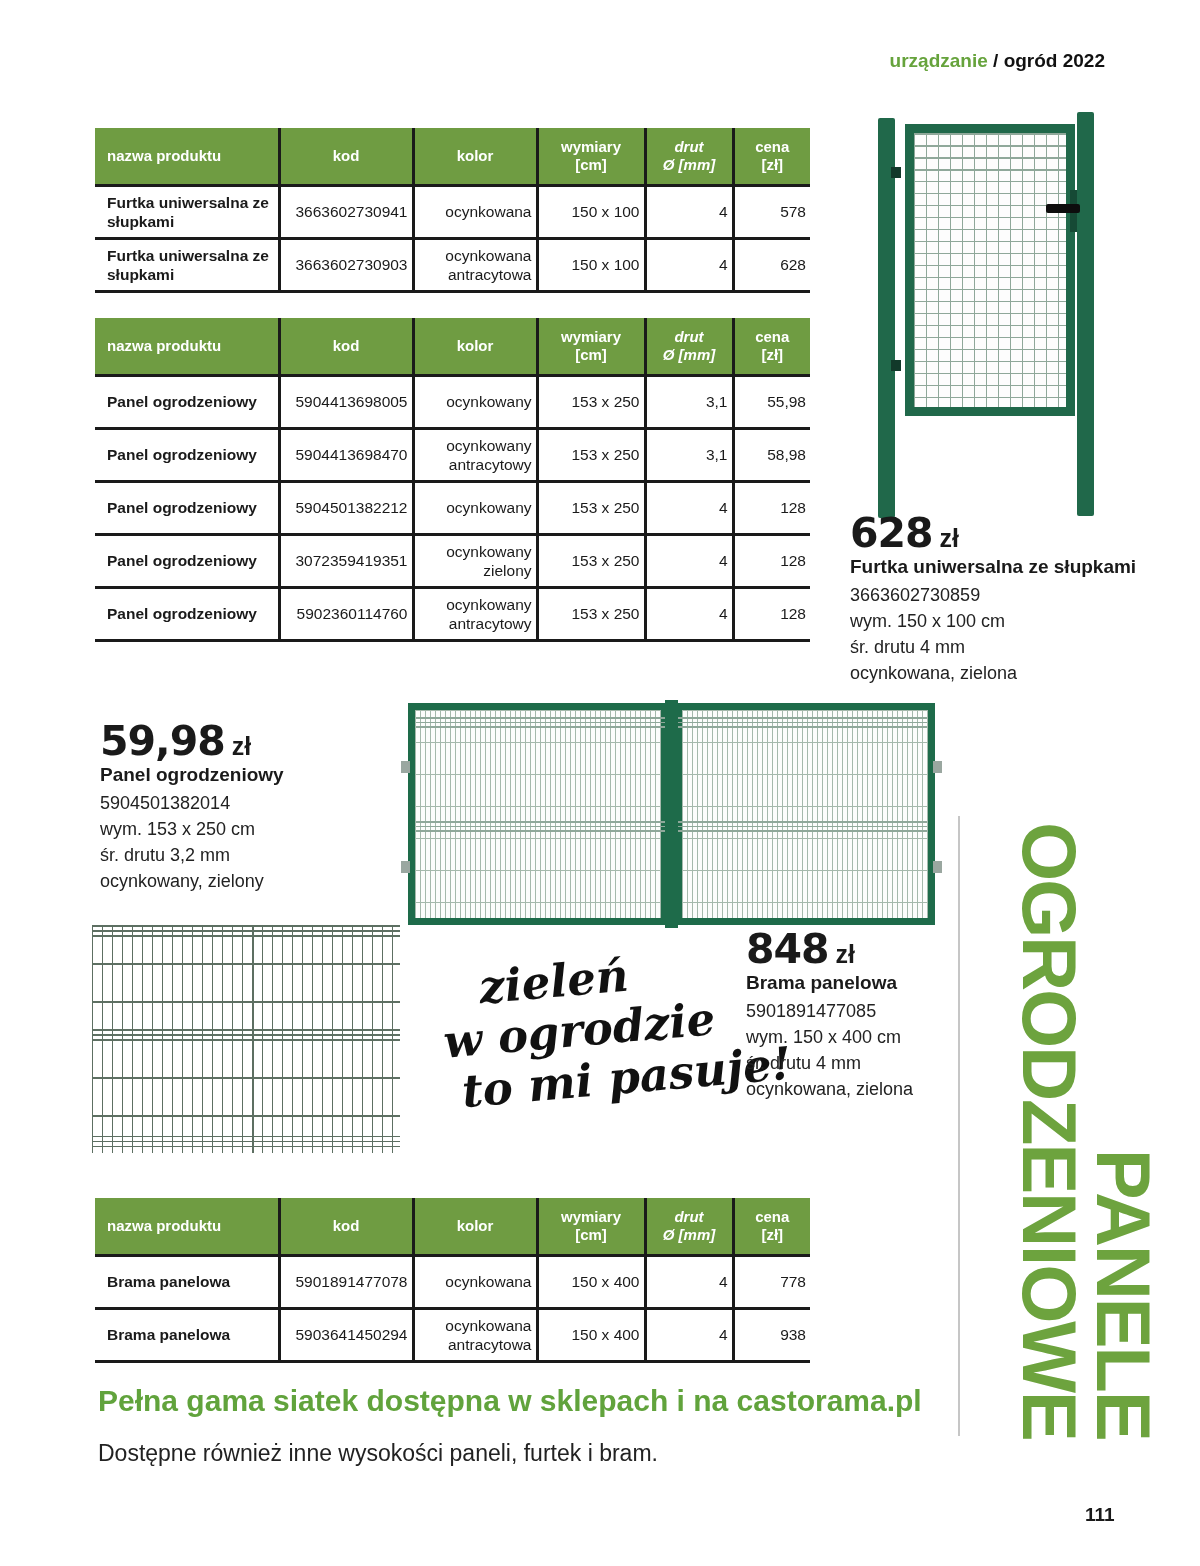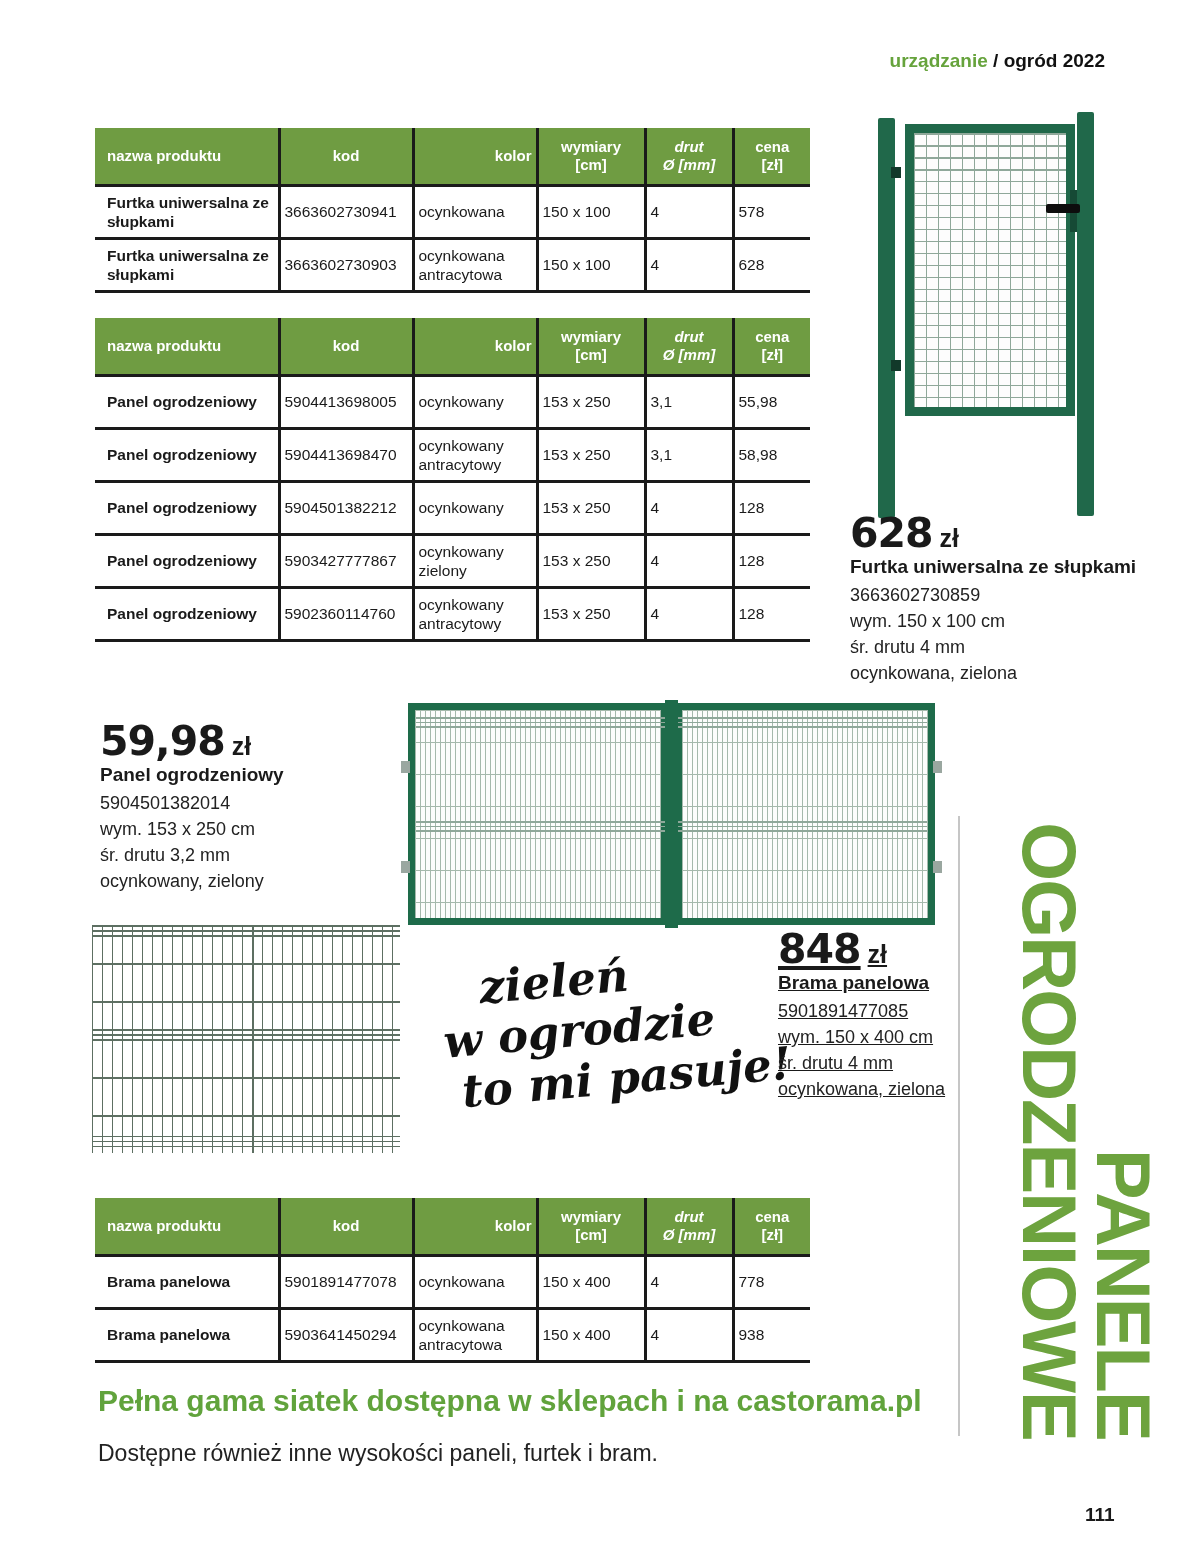--- a/index.html
+++ b/index.html
@@ -15,26 +15,26 @@
   .brand .b { color:#111; }
 
   
   table.catalog { border-collapse:collapse; table-layout:fixed; width:715px; background:#fff; }
   .catalog th {
     background:#6f9c42; color:#fff; font-size:15px; font-weight:bold;
     height:57px; white-space:pre-line; text-align:center; vertical-align:middle;
     line-height:18px; padding:2px 4px; box-sizing:border-box;
   }
   .catalog td {
-    font-size:15.5px; text-align:left; vertical-align:middle; height:53px;
+    font-size:15.5px; text-align:right; vertical-align:middle; height:53px;
     line-height:19px; padding:3px 4px; box-sizing:border-box;
   }
   .catalog th:nth-child(1){ width:184px; }
   .catalog th:nth-child(2){ width:134px; }
-  .catalog th:nth-child(3){ width:124px;text-align:right; }
+  .catalog th:nth-child(3){ width:124px; }
   .catalog th:nth-child(4){ width:108px;margin-left:8px; }
   .catalog th:nth-child(5){ width:88px;font-style:italic; }
   .catalog th:nth-child(6){ width:77px; }
   .catalog th:first-child, .catalog td:first-child { text-align:left; padding-left:12px; }
   .catalog td:first-child { font-weight:bold; }
   .catalog th + th, .catalog td + td { border-left:3.5px solid #1a1a1a; }
   .catalog tbody td { border-top:3px solid #1a1a1a; }
   .catalog tbody tr:last-child td { border-bottom:3px solid #1a1a1a; }
   .tbl1 { left:95px; top:128px; }
   .tbl2 { left:95px; top:318px; }
@@ -42,21 +42,21 @@
 
   
   .card { line-height:26px; }
   .card .price-row { display:flex; align-items:baseline; gap:7px; margin-bottom:4px; }
   .card .price { font-family:"DejaVu Sans", sans-serif; font-size:41px; font-weight:bold; letter-spacing:-1px; }
   .card .cur { font-size:25px; font-weight:bold; }
   .card .name { font-size:19px; font-weight:bold; line-height:24px; margin-bottom:3px; }
   .card .line { font-size:18px; color:#222; }
   .card-furtka { left:850px; top:520px; width:290px; }
   .card-panel  { left:100px; top:728px; width:290px; }
-  .card-brama  { left:778px; top:936px; width:250px;text-decoration:underline; }
+  .card-brama  { left:746px; top:936px; width:250px; }
 
   
   .slogan {
     left:437px; top:966px; transform:rotate(-5deg); transform-origin:left top;
     font-family:"DejaVu Serif", serif; font-style:italic; font-weight:bold;
     font-size:45px; line-height:51px; color:#111; white-space:nowrap;
   }
   .slogan .l1 { margin-left:40px; }
   .slogan .l3 { margin-left:14px; }
 
@@ -195,21 +195,21 @@
         <tr>
           <td>Panel ogrodzeniowy</td>
           <td>5904501382212</td>
           <td>ocynkowany</td>
           <td>153 x 250</td>
           <td>4</td>
           <td>128</td>
         </tr>
         <tr>
           <td>Panel ogrodzeniowy</td>
-          <td>5903427777867</td>
+          <td>3072359419351</td>
           <td>ocynkowany zielony</td>
           <td>153 x 250</td>
           <td>4</td>
           <td>128</td>
         </tr>
         <tr>
           <td>Panel ogrodzeniowy</td>
           <td>5902360114760</td>
           <td>ocynkowany antracytowy</td>
           <td>153 x 250</td>

